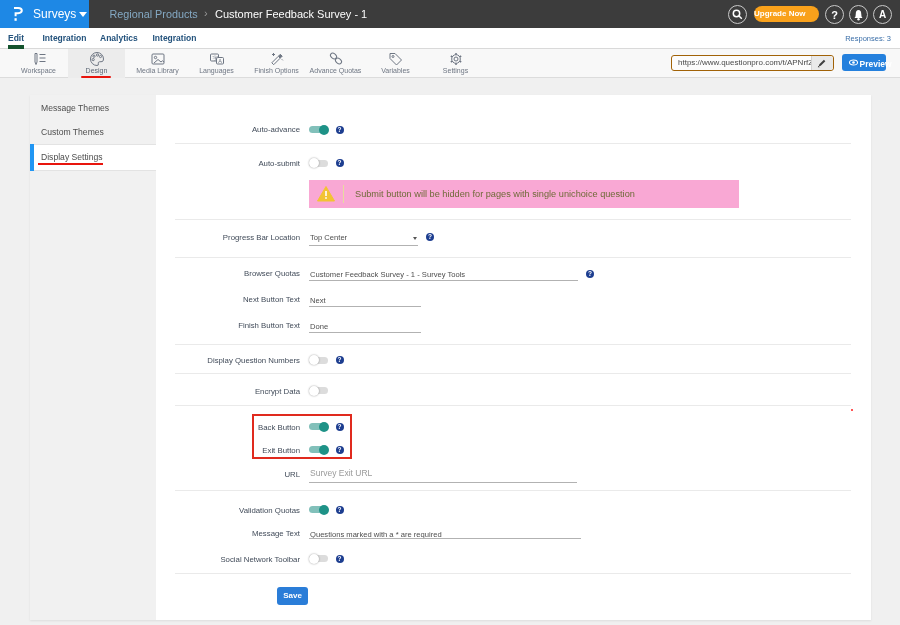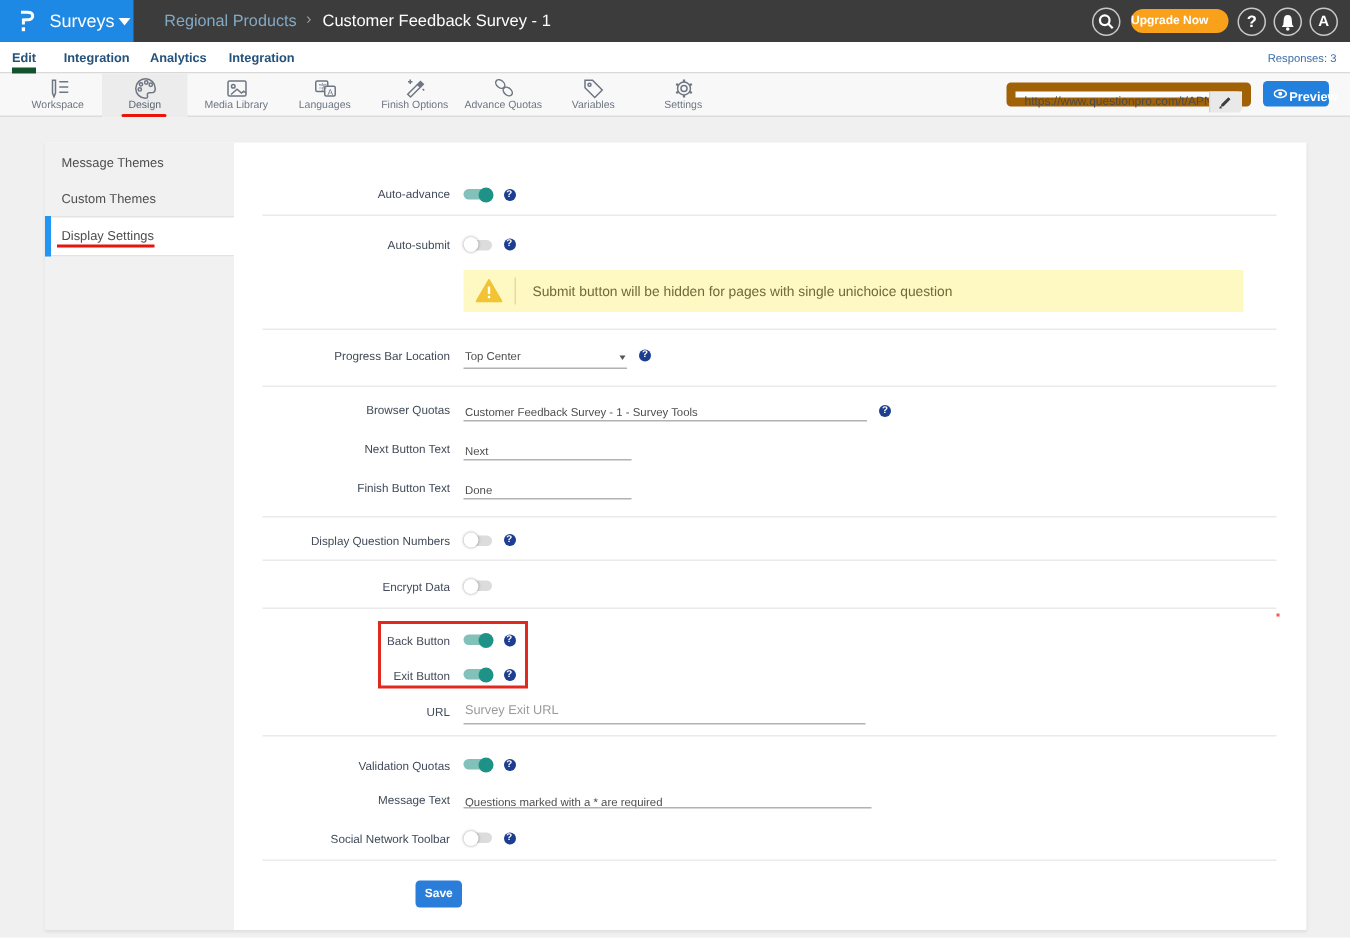--- a/index.html
+++ b/index.html
@@ -20,42 +20,42 @@
 .nav a{position:absolute;top:5px;font-size:8.5px;font-weight:bold;color:#23527c;text-decoration:none}
 .nav a.ed{border-bottom:6px solid #14532d;padding-bottom:1.5px}
 .resp{position:absolute;right:9px;top:6px;font-size:7.5px;color:#3a6ea8}
 
 .toolbar{position:absolute;left:0;top:49px;width:900px;height:29px;background:#f8f8f8;border-bottom:1px solid #dcdcdc}
 .titem{position:absolute;top:0;width:59px;height:29px;text-align:center}
 .titem .lbl{position:absolute;left:-8px;right:-8px;top:18px;font-size:7px;color:#6e7683}
 .titem svg{position:absolute;left:50%;margin-left:-8px;top:2px}
 .titem.active{background:#ececec}
 .redline{position:absolute;left:13px;top:27px;width:30px;height:2px;background:#e8150d;border-radius:1px}
-.urlbox{position:absolute;left:671px;top:55px;width:163px;height:16px;background:#fcfcfc;border:6px solid #a16207;border-radius:3px;font-size:8px;color:#4a4a4a;line-height:14px;padding-left:6px}
+.urlbox{position:absolute;left:671px;top:55px;width:163px;height:16px;background:#fcfcfc;border:1px solid #a16207;border-radius:3px;font-size:8px;color:#4a4a4a;line-height:14px;padding-left:6px}
 .addon{position:absolute;right:0;top:0;width:22px;height:14px;background:#e9e9e9;border-left:1px solid #d2d2d2;border-radius:0 3px 3px 0}
 .pencil{position:absolute;right:4px;top:2px}
 .preview{position:absolute;left:841.5px;top:53.5px;width:44px;height:17.5px;background:#2480dd;border-radius:3px;color:#fff}
 .preview .ptxt{position:absolute;left:18px;top:5px;font-size:8.5px;font-weight:bold}
 
 .card{position:absolute;left:30px;top:95px;width:841px;height:525px;background:#fff;box-shadow:0 1px 2px rgba(0,0,0,.08)}
 .sidebar{position:absolute;left:30px;top:95px;width:126px;height:525px;background:#f1f1f1}
 .sitem{position:absolute;left:30px;width:126px;height:24px;font-size:8.6px;color:#4d4d4d;line-height:24px;padding-left:11px}
 .sitem.sel{background:#fff;height:27px;border-top:1px solid #e3e3e3;border-bottom:1px solid #e3e3e3;line-height:25px}
 .bluebar{position:absolute;left:0;top:-1px;width:4px;height:27px;background:#2196f3}
 .redul{position:absolute;left:8px;top:17.5px;width:65px;height:2px;background:#e8150d}
 
 .sep{position:absolute;left:175px;width:676px;height:1px;background:#eaeaea}
 .flabel{position:absolute;left:100px;width:200px;text-align:right;font-size:7.8px;color:#414b59;line-height:9px}
 .tg{position:absolute;width:19px;height:10px}
 .tg .tr{position:absolute;left:0;top:1.5px;width:19px;height:7px;border-radius:3.5px;background:#82c0ba}
 .tg .kn{position:absolute;top:0;left:10px;width:10px;height:10px;border-radius:50%;background:#1e9287}
 .tg.off .tr{background:#dcdcdc}
 .tg.off .kn{left:0px;background:#fff;box-shadow:0 0 2px rgba(0,0,0,.4)}
 .q{position:absolute;width:8px;height:8px;border-radius:50%;background:#1d3e90;color:#fff;font-size:6.5px;font-weight:bold;text-align:center;line-height:8.5px}
-.warn{position:absolute;left:309px;top:180px;width:520px;height:28px;background:#fef9c3}
+.warn{position:absolute;left:309px;top:180px;width:430px;height:28px;background:#f9a8d4}
 .warn .divl{position:absolute;left:34px;top:5px;width:1px;height:18px;background:#e6dc9e}
 .warn .wtxt{position:absolute;left:46px;top:9px;font-size:9.2px;color:#6f6a38}
 .itext{position:absolute;font-size:7.6px;color:#4d4d4d;line-height:9px}
 .iline{position:absolute;height:1px;background:#b2b2b2}
 .selarrow{position:absolute;width:0;height:0;border-left:2.8px solid transparent;border-right:2.8px solid transparent;border-top:3.8px solid #555}
 .redbox{position:absolute;left:252px;top:414px;width:100px;height:45px;border:2px solid #e02a1e}
 .save{position:absolute;left:277px;top:587px;width:31px;height:18px;background:#2a7dd8;border-radius:3px;color:#fff;font-size:8px;font-weight:bold;text-align:center;line-height:18px}
 </style>
 </head>
 <body>

